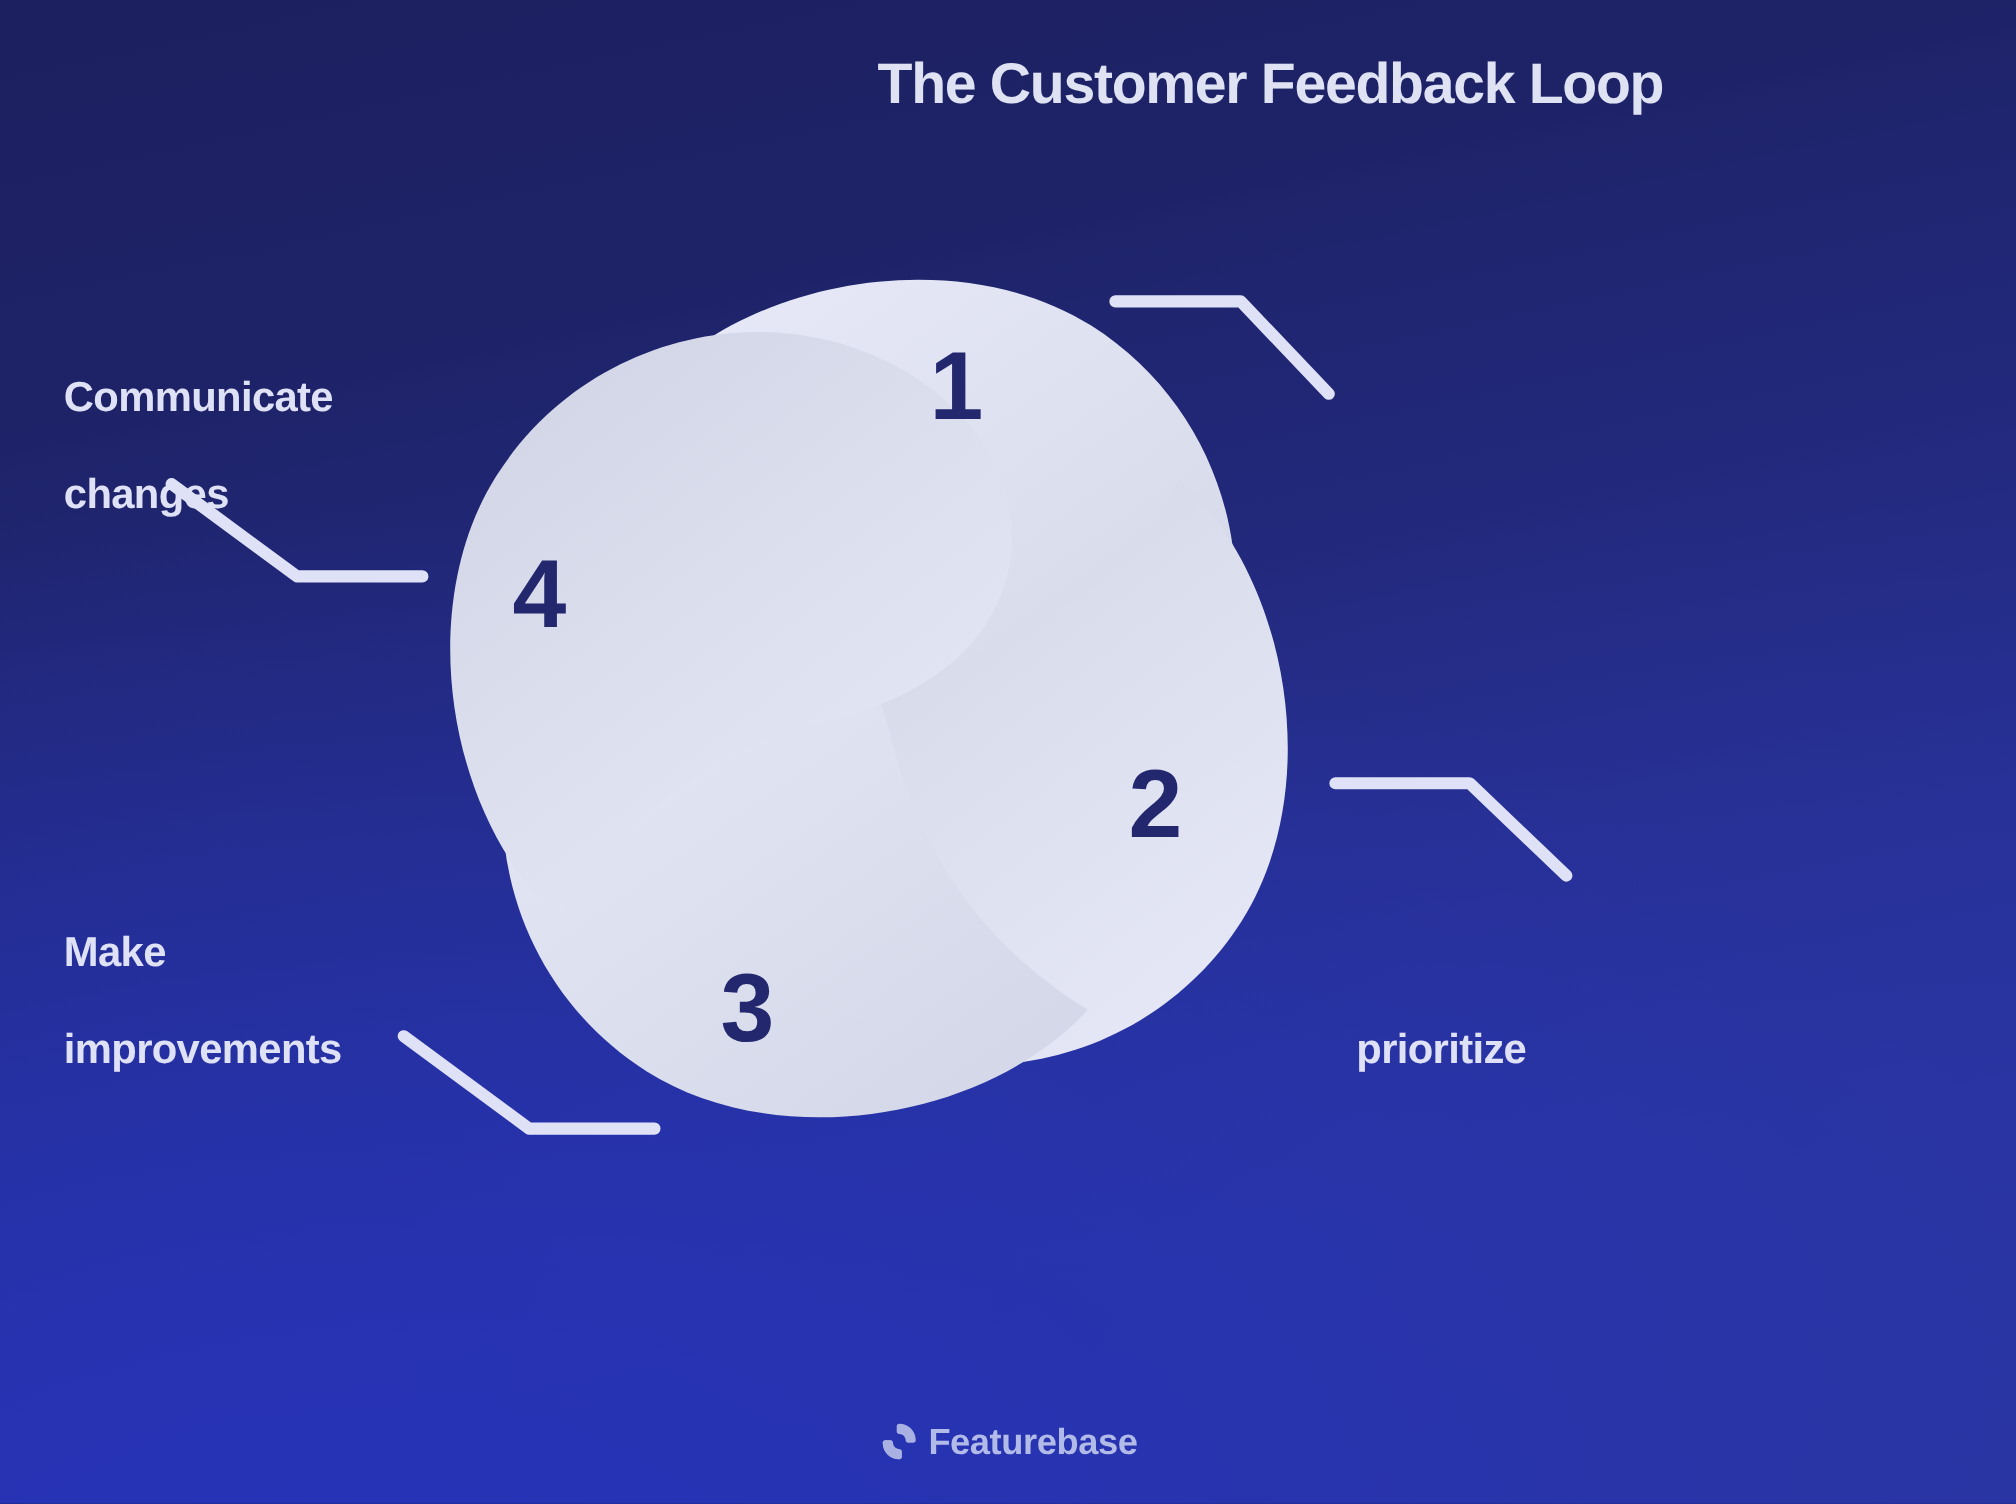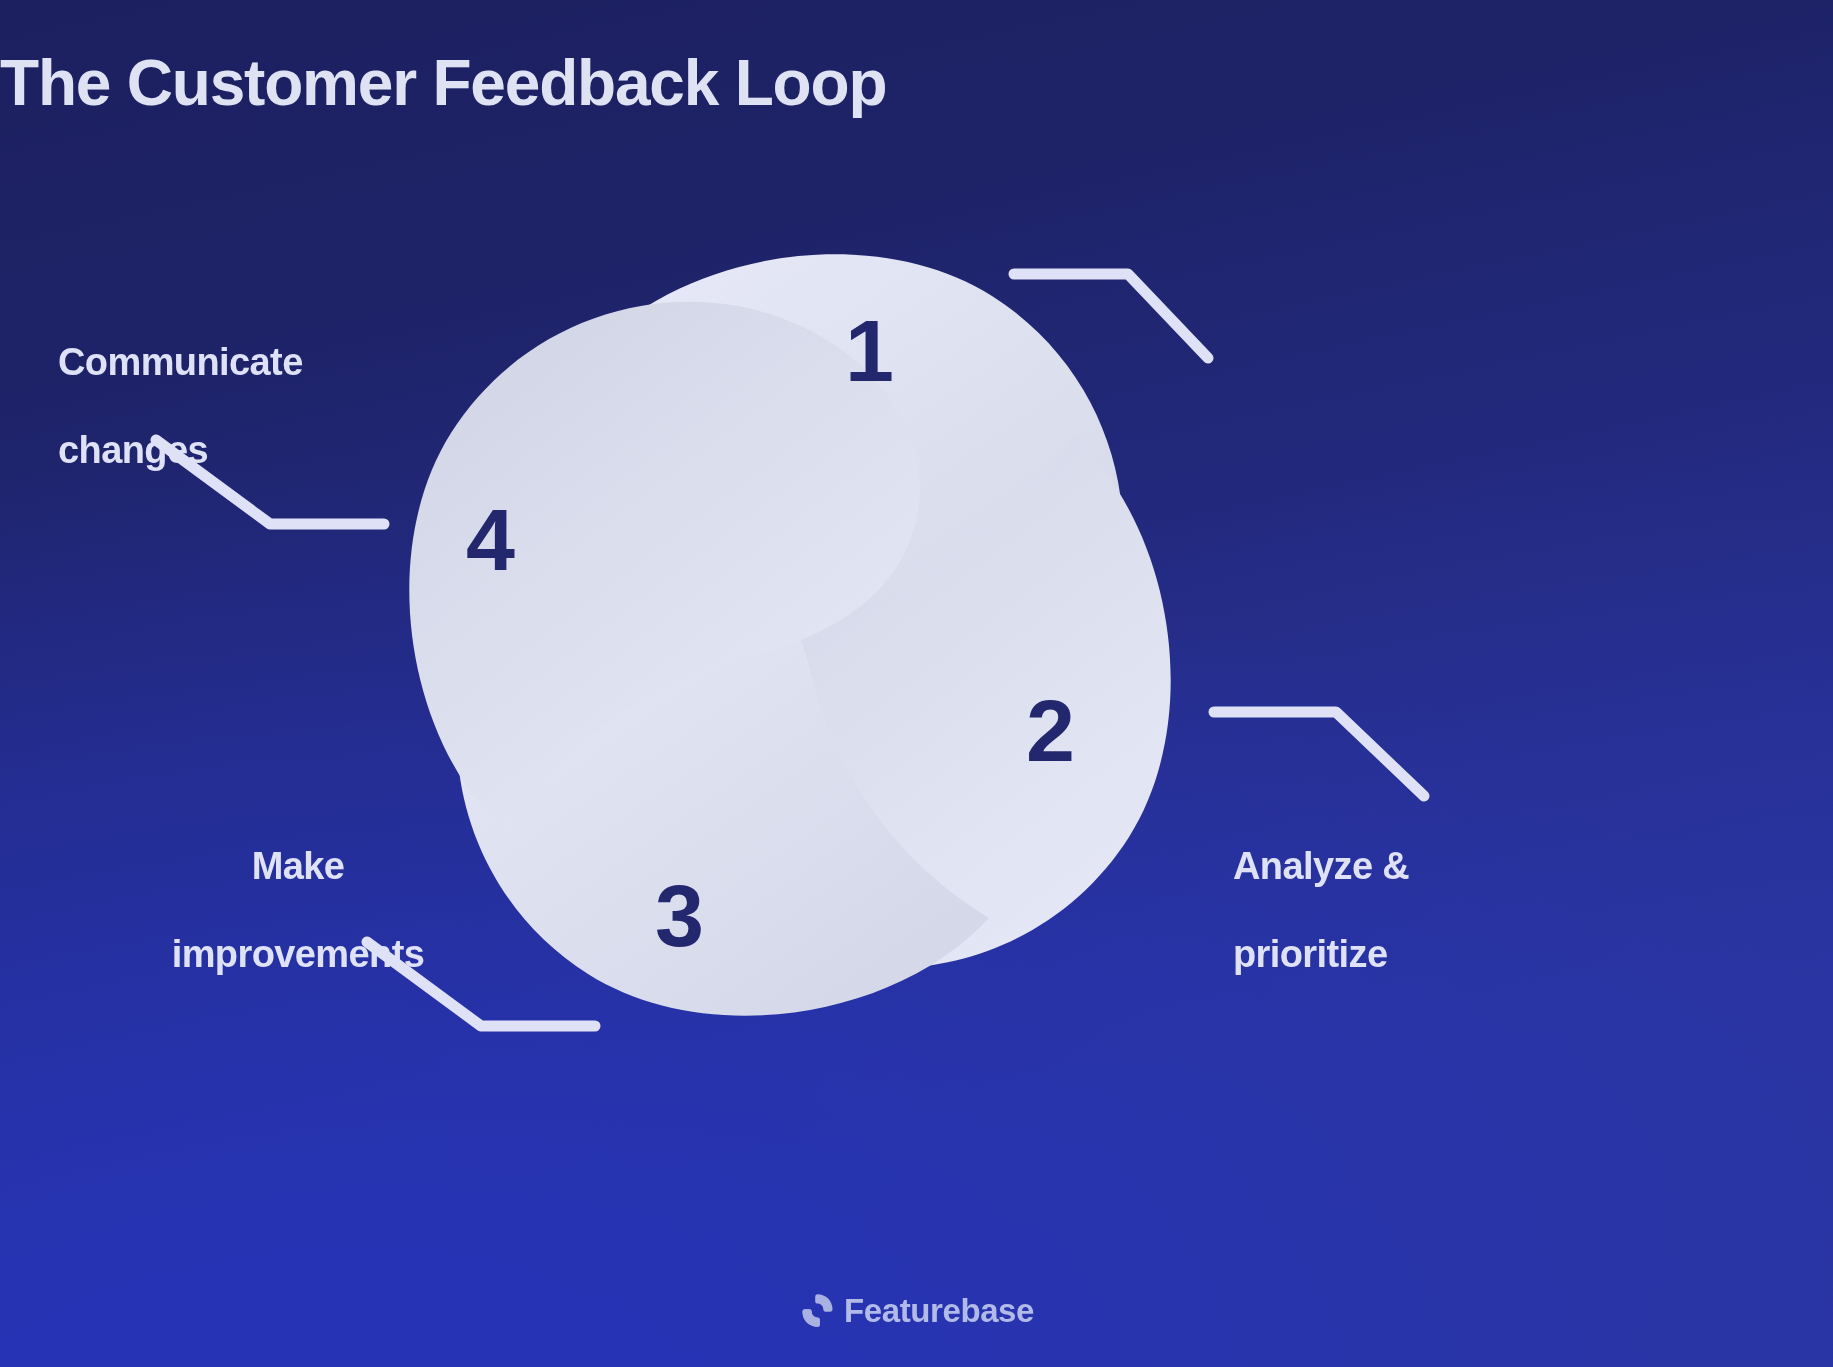--- a/index.html
+++ b/index.html
@@ -21,22 +21,22 @@
       radial-gradient(ellipse 130% 115% at 92% 100%, #2b35a0 0%, rgba(43,53,160,0) 58%),
       linear-gradient(168deg, #1c2060 0%, #1e2368 22%, #242c86 52%, #2833a4 78%, #2835ae 100%);
   }
 
   
   .title {
     position: absolute;
     top: 48px;
     left: 0;
     width: 1512px;
-    text-align: left;
-    font-size: 64px;
+    text-align: right;
+    font-size: 52px;
     font-weight: 700;
     letter-spacing: -1.2px;
     color: #dfe2f3;
     line-height: 1.12;
     white-space: nowrap;
   }
 
   
   #wheel {
     position: absolute;
@@ -63,21 +63,21 @@
     font-size: 38px;
     font-weight: 700;
     line-height: 1.16;
     color: #dfe2f7;
     letter-spacing: -0.6px;
     white-space: pre-line;
   }
   #label-collect      { left: 1233px; top: 296px;  width: 420px; }
   #label-analyze      { left: 1233px; top: 800px;  width: 420px; }
   #label-communicate  { left: 58px;   top: 296px;  width: 480px; }
-  #label-improve      { left: 58px;   top: 800px;  width: 480px; text-align: center; }
+  #label-improve      { left: 58px;   top: 800px;  width: 480px; }
 
   
   .connector {
     position: absolute;
     pointer-events: none;
   }
   .connector svg { display: block; overflow: visible; }
   .connector path {
     fill: none;
     stroke: #dfe2f7;
@@ -191,21 +191,21 @@
   </div>
 
   <div class="connector" style="left:355px; top:930px;">
     <svg width="250" height="110" viewBox="0 0 250 110">
       <path d="M 12 12 L 126 96 L 240 96"></path>
     </svg>
   </div>
 
 
   <div class="label" id="label-analyze">
-    <span>Analyze &amp;</span><br>
+    <br>
     <span>prioritize</span>
   </div>
 
   <div class="label" id="label-communicate">
     <span>Communicate</span><br>
     <span>changes</span>
   </div>
 
   <div class="label" id="label-improve">
     <span>Make</span><br>

